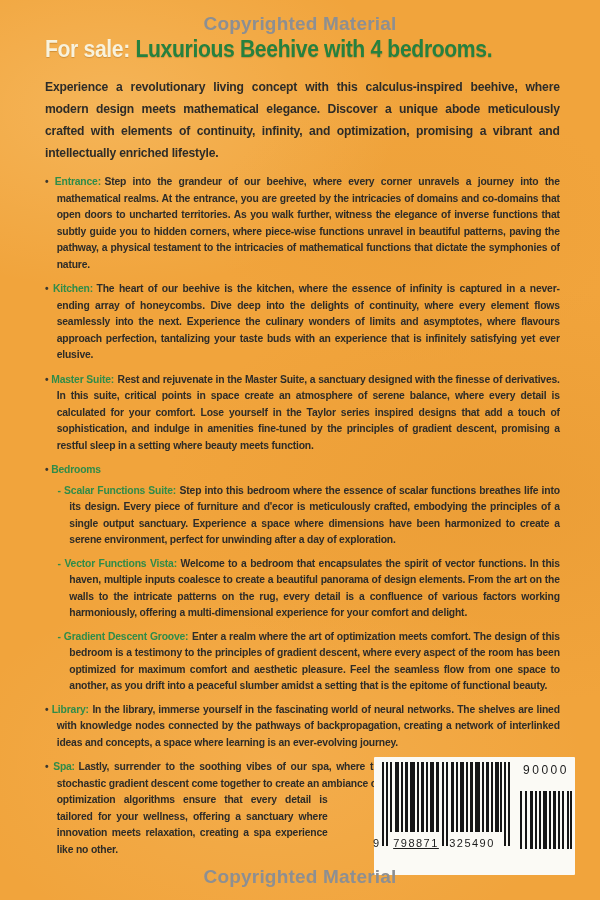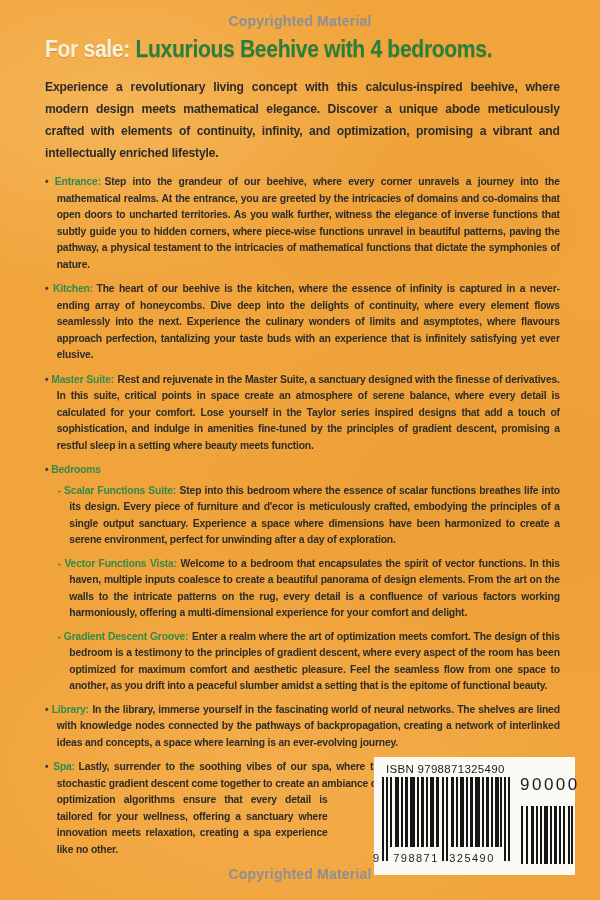--- a/index.html
+++ b/index.html
@@ -8,21 +8,21 @@
     font-family:"Liberation Sans", sans-serif;
     background-color: var(--background, #f1a43c);
     background-image:
       radial-gradient(ellipse 420px 260px at 18% 12%, rgba(255,224,160,.28), transparent 70%),
       radial-gradient(ellipse 500px 300px at 85% 55%, rgba(205,125,25,.16), transparent 70%),
       radial-gradient(ellipse 450px 280px at 45% 85%, rgba(255,214,150,.18), transparent 70%),
       radial-gradient(ellipse 300px 200px at 70% 25%, rgba(214,140,40,.12), transparent 70%);
   }
   .watermark {
     position:absolute; left:0; width:600px; text-align:center;
-    color: var(--watermark-gray, #8d8f92); font-weight:bold; font-size:14px;
+    color: var(--watermark-gray, #8d8f92); font-weight:bold; font-size:19px;
     letter-spacing:.2px;
   }
   #wm-top { top:13px; }
   #wm-bottom { top:866px; }
 
   .scalex {
     position:absolute; left:45px; top:36px; width:572px;
     transform:scaleX(0.9); transform-origin:0 0;
   }
   .title {
@@ -59,24 +59,24 @@
     color:#1b1b1b;
   }
   .isbn-label { font-size:11.5px; letter-spacing:.3px; margin:1px 0 2px 4px; }
   .bc-row { display:flex; gap:10px; align-items:flex-start; }
   .bc-main { width:128px; }
   .bc-digits {
     display:flex; margin-top:-16px; margin-left:-9px;
     font-size:11px; letter-spacing:1.5px; line-height:14px;
   }
   .bc-digits .lead { width:15px; letter-spacing:0; }
-  .bc-digits .g1 { width:56px; text-align:center; }
+  .bc-digits .g1 { width:56px; text-align:center;text-decoration:underline; }
   .bc-digits .g2 { margin-left:0; width:56px; text-align:center; }
   .bc-addon { width:54px; text-align:center; padding-top:1px; }
-  .bc-addon .price { font-size:17px; letter-spacing:2.5px; line-height:14px; margin-bottom:14px; }
+  .bc-addon .price { font-size:12px; letter-spacing:2.5px; line-height:14px; margin-bottom:14px; }
   svg rect { fill:#161616; }
 </style>
 </head>
 <body>
 
 <div class="watermark" id="wm-top">Copyrighted Material</div>
 
 <div class="scalex">
   <h1 class="title"><span class="prefix">For sale:</span> <span class="main">Luxurious Beehive with 4 bedrooms.</span></h1>
 
@@ -97,21 +97,20 @@
 
     <p class="bullet sub"><span class="b-label">Gradient Descent Groove:</span><span>Enter a realm where the art of optimization meets comfort. The design of this bedroom is a testimony to the principles of gradient descent, where every aspect of the room has been optimized for maximum comfort and aesthetic pleasure. Feel the seamless flow from one space to another, as you drift into a peaceful slumber amidst a setting that is the epitome of functional beauty.</span></p>
 
     <p class="bullet"><span class="b-label">Library:</span><span>In the library, immerse yourself in the fascinating world of neural networks. The shelves are lined with knowledge nodes connected by the pathways of backpropagation, creating a network of interlinked ideas and concepts, a space where learning is an ever-evolving journey.</span></p>
 
     <p class="bullet"><span class="b-label">Spa:</span><span>Lastly, surrender to the soothing vibes of our spa, where the concepts of ADAM, RMSprop, and stochastic gradient descent come together to create an ambiance of relaxation and rejuvenation. Here,</span><span class="spa-wrap">optimization algorithms ensure that every detail is tailored for your wellness, offering a sanctuary where innovation meets relaxation, creating a spa experience like no other.</span></p>
   </div>
 </div>
 
 <div class="barcode-box">
-  <div class="isbn-label">ISBN 9798871325490</div>
   <div class="bc-row">
     <div class="bc-main">
       <svg width="128" height="86" viewBox="0 0 128 86">
         <rect x="0" y="0" width="2" height="84"></rect>
           <rect x="4" y="0" width="2" height="84"></rect>
         <rect x="8" y="0" width="2" height="70"></rect>
           <rect x="13" y="0" width="4" height="70"></rect>
         <rect x="19" y="0" width="2" height="70"></rect>
           <rect x="23" y="0" width="3" height="70"></rect>
         <rect x="28" y="0" width="5" height="70"></rect>

